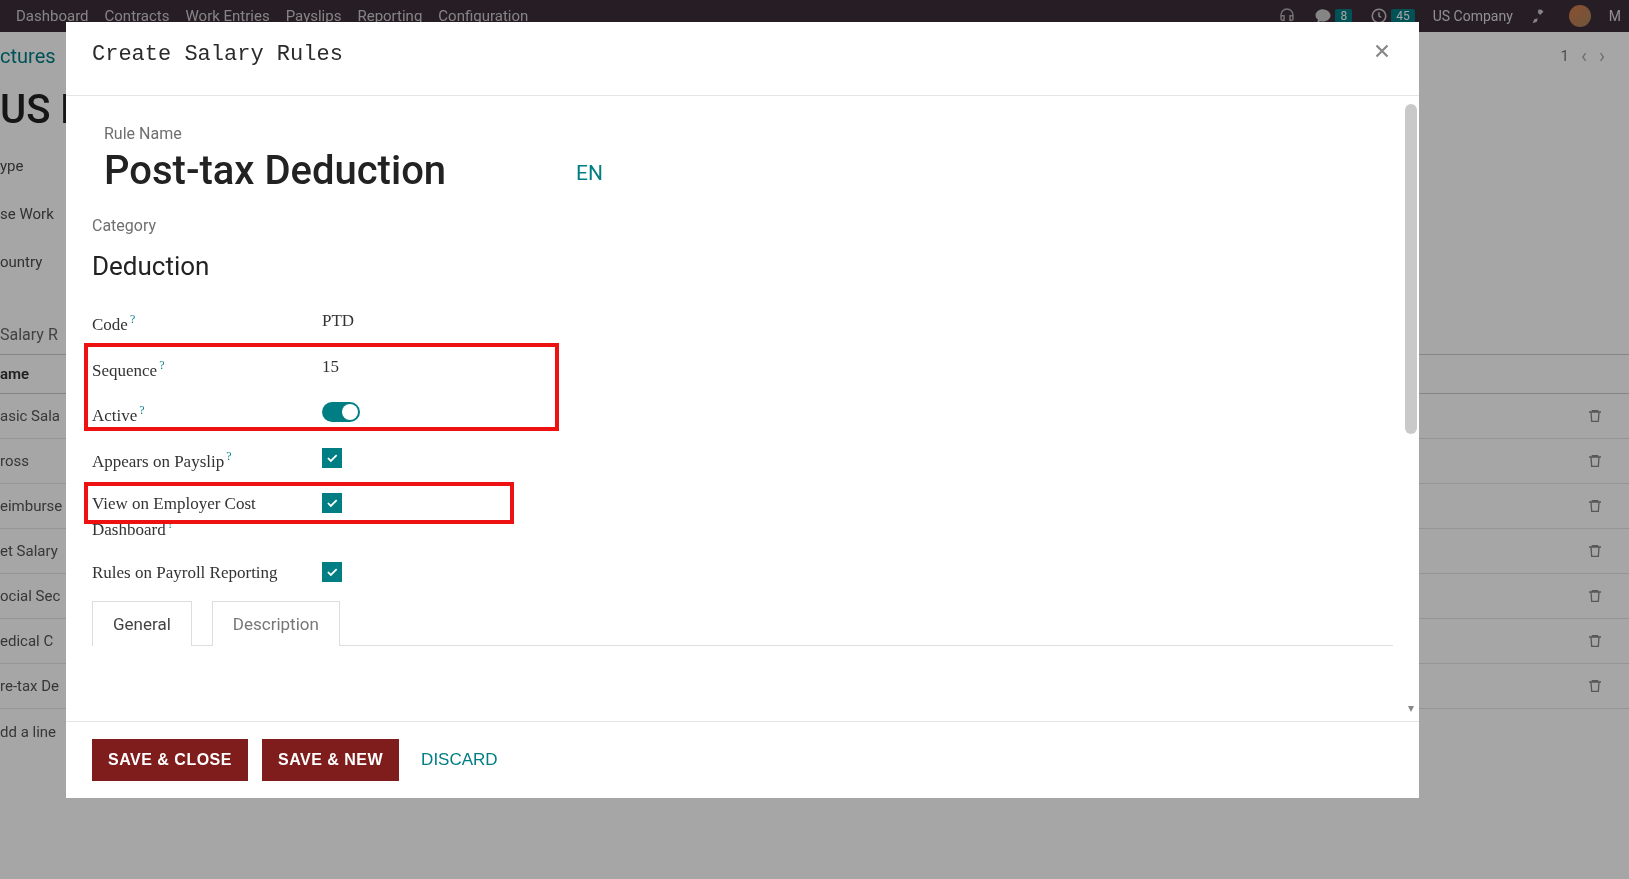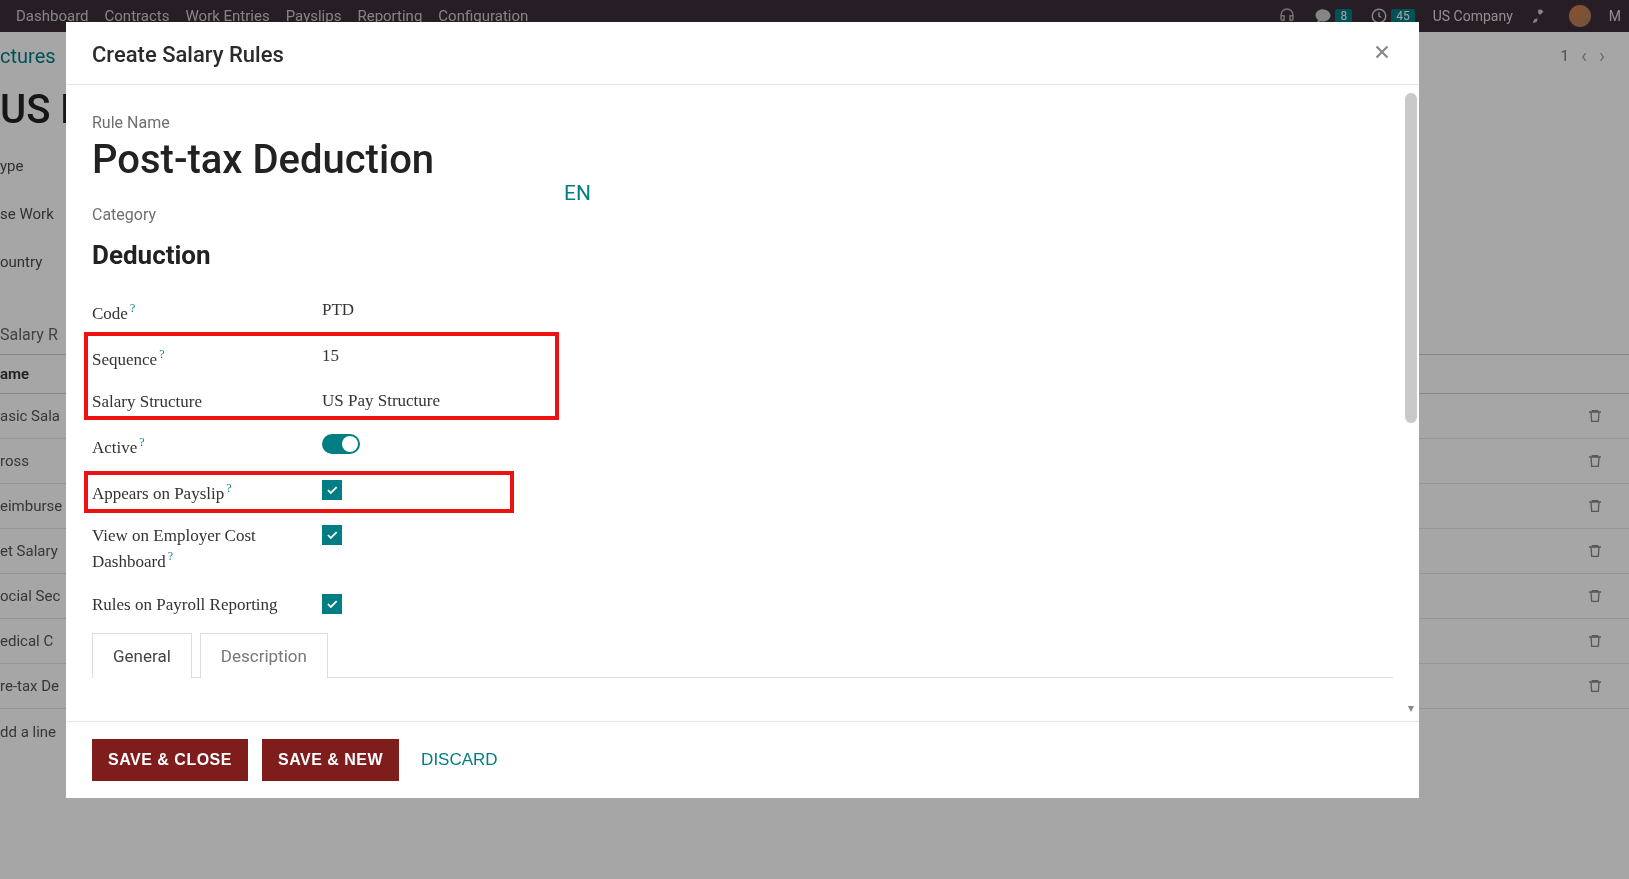--- a/index.html
+++ b/index.html
@@ -18,43 +18,43 @@
   .chev { font-size:20px; color:#aaa; }
   .bigtitle { font-size:40px; font-weight:500; padding-left:0; color:#222; margin-top:6px; }
   .bgform { padding-left:0; margin-top:24px; font-size:15px; }
   .bgform .label { margin-bottom:30px; }
   .rulename-hdr { border-top:1px solid #ccc; border-bottom:1px solid #ccc; padding:10px 0; font-weight:600; color:#333; font-size:15px; margin-top:10px; }
   .rulerow { border-bottom:1px solid #e5e5e5; height:45px; display:flex; align-items:center; justify-content:space-between; padding-right:26px; font-size:15px; color:#555; }
   .trash { width:16px; height:16px; color:#888; }
   
   .overlay { position:absolute; inset:0; background:rgba(0,0,0,0.35); }
   .modal { position:absolute; top:22px; left:66px; width:1353px; height:776px; background:#fff; display:flex; flex-direction:column; }
-  .modal-head { display:flex; align-items:center; justify-content:space-between; padding:18px 26px 16px 26px; border-bottom:1px solid #e5e5e5; }
+  .modal-head { display:flex; align-items:center; justify-content:space-between; padding:18px 26px 26px 26px; border-bottom:1px solid #e5e5e5;font-family:Liberation Mono, monospace; }
   .modal-head h2 { font-size:22px; font-weight:500; color:#2b2b2b; }
   .close-x { font-size:28px; color:#888; cursor:pointer; line-height:1; }
   .modal-body { position:relative; flex:1; overflow:hidden; padding: 28px 26px 0 26px; }
   .scroll { position:absolute; top:8px; right:2px; width:12px; height:330px; background:#c9c9c9; border-radius:6px; }
   .scroll-arrow { position:absolute; right:2px; bottom:6px; width:12px; height:14px; color:#888; font-size:12px; text-align:center; }
   .field-label { color:#6f6f6f; font-size:16px; margin-bottom:4px; }
   .rule-name-val { font-size:40px; font-weight:500; color:#222; margin-bottom:22px; }
   .lang-btn { color:#017e84; font-size:21px; }
-  .top-block { display:flex; align-items:flex-end; }
+  .top-block { display:flex; align-items:center;margin-left:12px; }
   .top-block .lang { margin-left:130px; margin-top:6px; }
-  .category-val { font-size:26px; color:#222; margin-bottom:20px; margin-top:16px;font-weight:bold; }
+  .category-val { font-size:26px; color:#222; margin-bottom:20px; margin-top:16px; }
   .kv-area { width:530px; }
   .kv { display:flex; align-items:flex-start; padding:10px 0;font-family:Liberation Serif, serif; }
   .kv .k { width:230px; font-size:17px; color:#333; line-height:1.35; }
   .kv .v { font-size:17px; color:#333; }
   .help { color:#017e84; font-size:12px; vertical-align:super; margin-left:2px; }
   .toggle { width:38px; height:20px; background:#017e84; border-radius:999px; position:relative; }
   .toggle::after { content:""; position:absolute; right:2px; top:2px; width:16px; height:16px; background:#fff; border-radius:50%; }
   .check { width:20px; height:20px; background:#017e84; display:flex; align-items:center; justify-content:center; }
   .check svg { width:14px; height:14px; }
   .red-box { position:absolute; border:4px solid #e11; pointer-events:none; }
-  .tabs { display:flex; gap:0; margin-top:6px; }
+  .tabs { display:flex; gap:12px; margin-top:6px; }
   .tab { border:1px solid #ddd; border-bottom:none; padding:12px 20px; font-size:17px; color:#777; background:#fff; }
   .tab + .tab { margin-left:8px; }
   .tab.active { color:#444; }
   .modal-foot { border-top:1px solid #e5e5e5; padding:16px 26px; display:flex; align-items:center; gap:14px; }
   .btn-primary { background:#7f1d1d; color:#fff; border:none; padding:12px 16px; font-size:16px; font-weight:600; letter-spacing:.5px; cursor:pointer; }
   .btn-link { background:none; border:none; color:#017e84; font-size:17px; font-weight:500; cursor:pointer; padding:12px 8px; }
 </style>
 </head>
 <body>
 
@@ -197,24 +197,20 @@
     <div class="kv-area">
       <div class="kv">
         <div class="k"><span>Code</span><span class="help">?</span></div>
         <div class="v">PTD</div>
       </div>
       <div class="kv">
         <div class="k"><span>Sequence</span><span class="help">?</span></div>
         <div class="v">15</div>
       </div>
       <div class="kv">
-        <div class="k"><span>Salary Structure</span></div>
-        <div class="v">US Pay Structure</div>
-      </div>
-      <div class="kv">
         <div class="k"><span>Active</span><span class="help">?</span></div>
         <div class="v">
             <div class="toggle"></div>
           </div>
       </div>
       <div class="kv">
         <div class="k"><span>Appears on Payslip</span><span class="help">?</span></div>
         <div class="v">
             <div class="check">
               <svg viewBox="0 0 24 24" fill="none" stroke="#fff" stroke-width="3">

